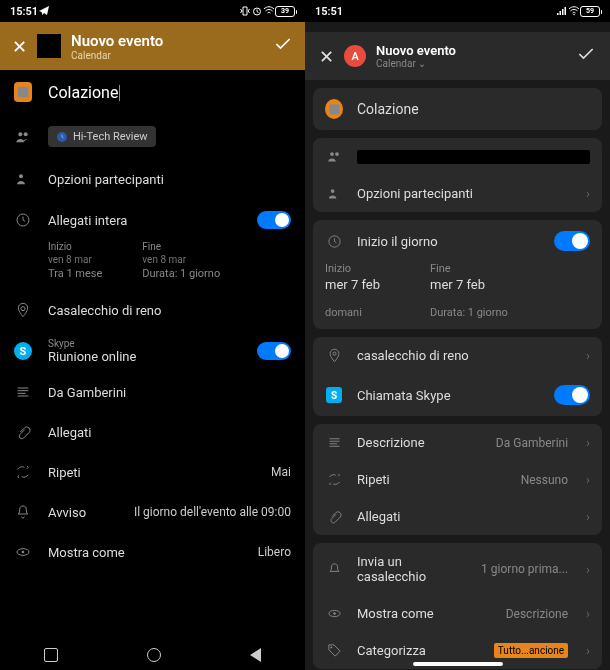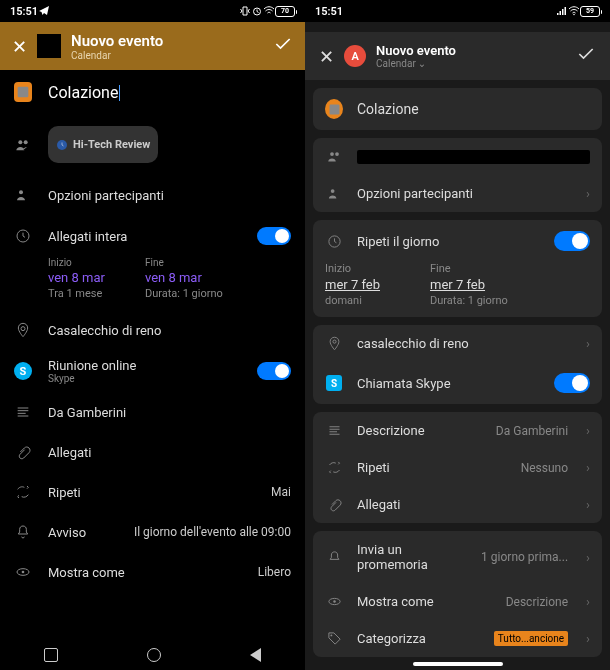--- a/index.html
+++ b/index.html
@@ -37,28 +37,28 @@
   
   .left .body { padding: 0 0 0 0; }
   .rowL { display: flex; align-items: center; padding: 12px 14px; gap: 16px; color: #ddd; font-size: 13px; }
   .rowL .ico { width: 18px; display: flex; justify-content: center; color: #888; }
   .rowL .ico svg { width: 16px; height: 16px; fill: #888; }
   .rowL .lbl { flex: 1; }
   .rowL.title .lbl { color: #fff; font-size: 16px; }
   .cursor { display: inline-block; width: 1px; height: 16px; background: #4a9eff; vertical-align: middle; margin-left: 1px; }
   .caticon { width: 20px; height: 20px; border-radius: 4px; background: #e8841c; display: flex; align-items: center; justify-content: center; }
   .caticon svg { width: 11px; height: 11px; fill: #000; }
-  .chip { background: #333; border-radius: 10px; padding: 12px 8px; display: inline-flex; align-items: center; gap: 5px; font-size: 11px; color: #ccc; font-weight: bold; }
+  .chip { background: #333; border-radius: 4px; padding: 4px 8px; display: inline-flex; align-items: center; gap: 5px; font-size: 11px; color: #ccc; }
   .chip svg { width: 12px; height: 12px; }
   .toggle { width: 34px; height: 18px; border-radius: 9px; background: #007aff; position: relative; }
   .toggle::after { content: ""; position: absolute; right: 2px; top: 2px; width: 14px; height: 14px; background: #fff; border-radius: 50%; }
   .dates { display: flex; padding: 0 14px 10px 48px; gap: 40px; }
   .dcol { font-size: 11px; color: #888; }
   .dcol .dlbl { font-size: 10px; margin-bottom: 2px; }
-  .dcol .dval { color: #8b5cf6; font-size: 13px; margin-bottom: 2px; }
+  .dcol .dval { color: #737373; font-size: 10px; margin-bottom: 2px; }
   .rval { color: #ccc; font-size: 12px; text-align: right; }
   .skype { width: 18px; height: 18px; border-radius: 50%; background: #00aff0; display: flex; align-items: center; justify-content: center; color: #fff; font-size: 11px; font-weight: 700; }
   .navL { position: absolute; bottom: 0; left: 0; width: 305px; height: 30px; background: #000; display: flex; justify-content: space-around; align-items: center; }
   .navL .n { width: 14px; height: 14px; }
   .nsq { border: 1.5px solid #ccc; border-radius: 2px; }
   .ncir { border: 1.5px solid #ccc; border-radius: 50%; }
   .ntri { width: 0; height: 0; border-top: 7px solid transparent; border-bottom: 7px solid transparent; border-right: 11px solid #ccc; }
 
   
   .right .body { padding: 8px 0 0 0; }
@@ -71,21 +71,21 @@
   .rowR .rv { color: #888; font-size: 12px; margin-right: 4px; }
   .rowR.title .lbl { font-size: 14px; }
   .caticonR { width: 20px; height: 20px; border-radius: 50%; background: #e8841c; display: flex; align-items: center; justify-content: center; }
   .caticonR svg { width: 10px; height: 10px; fill: #000; }
   .redact { background: #000; height: 14px; flex: 1; border-radius: 2px; }
   .toggleR { width: 36px; height: 20px; border-radius: 10px; background: #007aff; position: relative; }
   .toggleR::after { content: ""; position: absolute; right: 2px; top: 2px; width: 16px; height: 16px; background: #fff; border-radius: 50%; }
   .datesR { display: flex; padding: 0 12px 10px 12px; gap: 50px; }
   .dcolR { font-size: 11px; color: #888; }
   .dcolR .dlbl { font-size: 11px; margin-bottom: 2px; }
-  .dcolR .dval { color: #ddd; font-size: 13px; margin-bottom: 2px; text-decoration: underline; }
+  .dcolR .dval { color: #ddd; font-size: 13px; margin-bottom: 14px; }
   .skypeR { width: 16px; height: 16px; border-radius: 3px; background: #00aff0; display: flex; align-items: center; justify-content: center; color: #fff; font-size: 10px; font-weight: 700; }
   .catbadge { background: #e8841c; color: #000; font-size: 10px; padding: 2px 4px; border-radius: 2px; }
   .homebar { position: absolute; bottom: 4px; left: 50%; transform: translateX(-50%); width: 90px; height: 4px; background: #fff; border-radius: 2px; }
 
   svg.i { width: 14px; height: 14px; fill: currentColor; }
 </style>
 </head>
 <body>
 
 <div class="phone left">
@@ -101,21 +101,21 @@
           <path d="M3 8l3 4-3 4M21 8l-3 4 3 4M8 4h8v16H8z" fill="none" stroke="#fff" stroke-width="2"></path>
         </svg>
       <svg viewBox="0 0 24 24">
           <circle cx="12" cy="13" r="7" fill="none" stroke="#fff" stroke-width="2"></circle>
           <path d="M12 9v4l3 2" stroke="#fff" stroke-width="2" fill="none"></path>
         </svg>
       <svg viewBox="0 0 24 24">
           <path d="M2 8c6-6 14-6 20 0M5 12c4-4 10-4 14 0M9 16c2-2 4-2 6 0" fill="none" stroke="#fff" stroke-width="2"></path>
         </svg>
       <div class="batt">
-          <span>70</span>
+          <span>39</span>
         </div>
     </div>
   </div>
 
   <div class="hdrL">
     <span class="close">✕</span>
     <div class="sq"></div>
     <div class="titlewrap">
       <div class="title">Nuovo evento</div>
       <div class="sub">Calendar</div>
@@ -198,22 +198,22 @@
           </svg>
         </div>
       <div class="lbl">Casalecchio di reno</div>
     </div>
 
     <div class="rowL" style="padding-top:8px;padding-bottom:8px">
       <div class="ico">
           <div class="skype">S</div>
         </div>
       <div class="lbl">
+        <div style="font-size:10px;color:#888">Skype</div>
         <div>Riunione online</div>
-        <div style="font-size:10px;color:#888">Skype</div>
       </div>
       <div class="toggle"></div>
     </div>
 
     <div class="rowL">
       <div class="ico">
           <svg viewBox="0 0 24 24">
             <path d="M4 6h16M4 10h16M4 14h12M4 18h16" stroke="#888" stroke-width="1.5"></path>
           </svg>
         </div>
@@ -342,21 +342,21 @@
     </div>
 
     <div class="card">
       <div class="rowR">
         <div class="ico">
             <svg viewBox="0 0 24 24">
               <circle cx="12" cy="12" r="9" fill="none" stroke="#888" stroke-width="1.5"></circle>
               <path d="M12 7v5l3 2" stroke="#888" fill="none" stroke-width="1.5"></path>
             </svg>
           </div>
-        <div class="lbl">Ripeti il giorno</div>
+        <div class="lbl">Inizio il giorno</div>
         <div class="toggleR"></div>
       </div>
       <div class="datesR">
         <div class="dcolR">
           <div class="dlbl">Inizio</div>
           <div class="dval">mer 7 feb</div>
           <div>domani</div>
         </div>
         <div class="dcolR">
           <div class="dlbl">Fine</div>
@@ -418,21 +418,21 @@
       </div>
     </div>
 
     <div class="card">
       <div class="rowR">
         <div class="ico">
             <svg viewBox="0 0 24 24">
               <path d="M12 3c-3 0-5 2-5 5v4l-2 3h14l-2-3V8c0-3-2-5-5-5z" fill="none" stroke="#888" stroke-width="1.5"></path>
             </svg>
           </div>
-        <div class="lbl">Invia un promemoria</div>
+        <div class="lbl">Invia un casalecchio</div>
         <span class="rv">1 giorno prima...</span>
         <span class="chev">›</span>
       </div>
       <div class="rowR">
         <div class="ico">
             <svg viewBox="0 0 24 24">
               <ellipse cx="12" cy="12" rx="9" ry="5" fill="none" stroke="#888" stroke-width="1.5"></ellipse>
               <circle cx="12" cy="12" r="2" fill="#888"></circle>
             </svg>
           </div>

